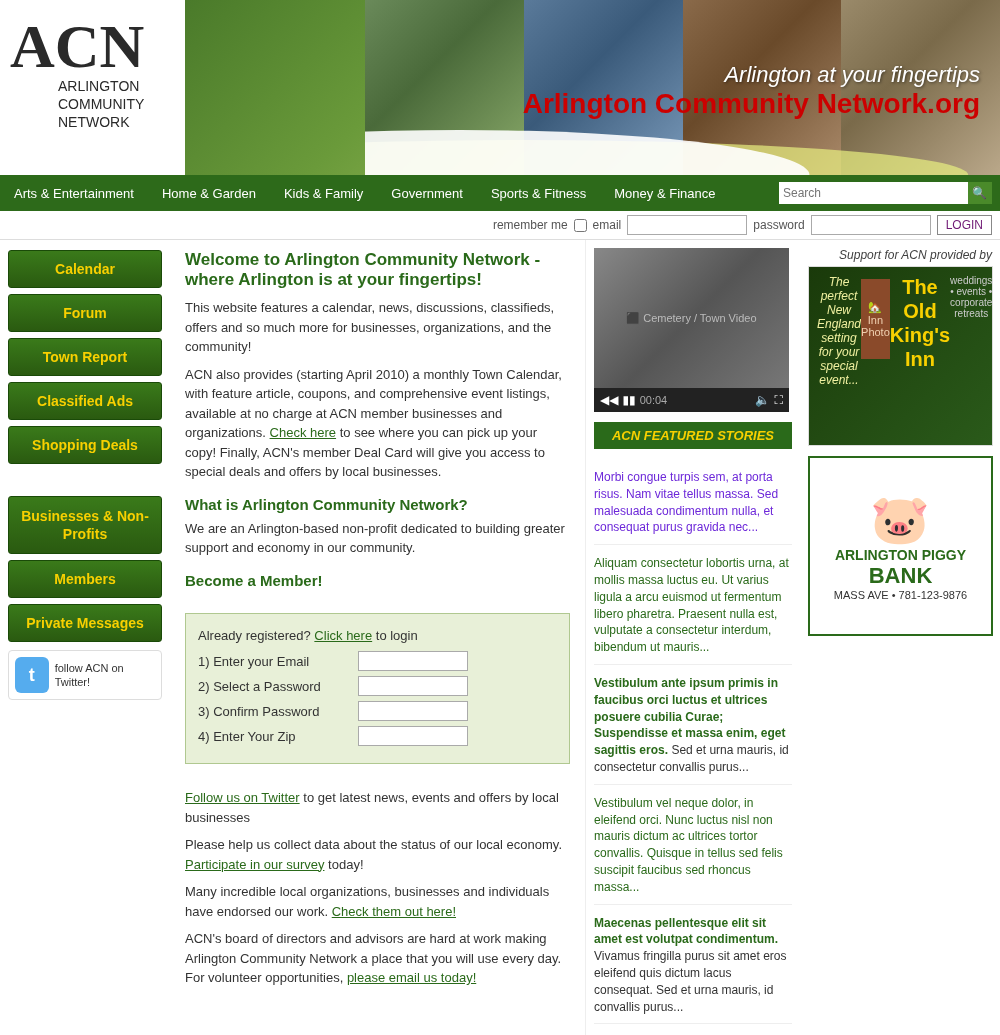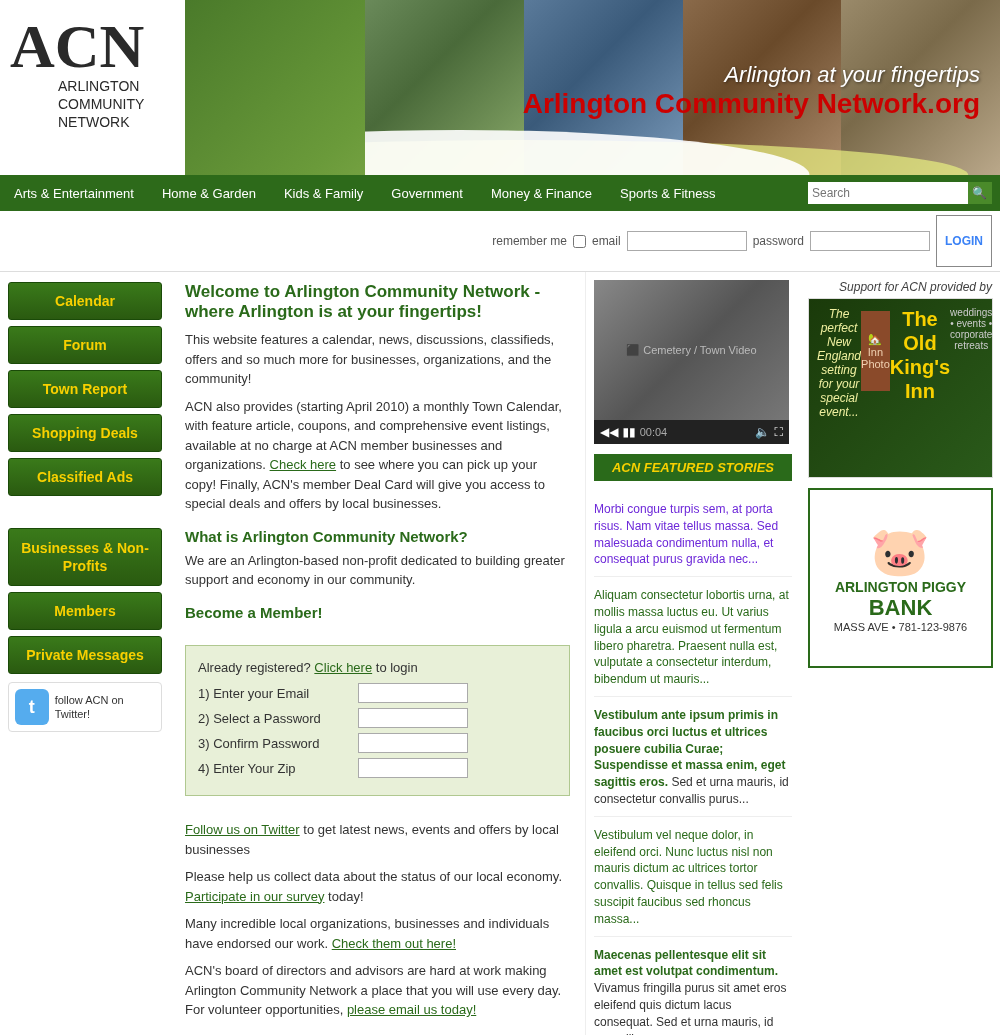--- a/index.html
+++ b/index.html
@@ -12,28 +12,28 @@
     .logo-text { font-size: 14px; font-weight: normal; color: #2a2a2a; line-height: 1.3; margin-left: 48px; }
     .header-banner { flex: 1; position: relative; background: linear-gradient(135deg, #4a7a2a 0%, #6a9a3a 30%, #8ab050 50%, #c8d870 70%, #e8e090 85%, #f0e8a0 100%); overflow: hidden; }
     .banner-overlay { position: absolute; bottom: 55px; right: 20px; text-align: right; }
     .banner-tagline { font-size: 22px; font-style: italic; color: #fff; text-shadow: 1px 1px 3px rgba(0,0,0,0.5); }
     .banner-sitename { font-size: 28px; font-weight: bold; color: #c00; }
 
     
     .nav-bar { background: #2d6a1a; display: flex; align-items: center; height: 36px; }
     .nav-bar a { color: #fff; text-decoration: none; padding: 0 14px; font-size: 13px; height: 36px; display: flex; align-items: center; }
     .nav-search { margin-left: auto; display: flex; align-items: center; padding-right: 8px; }
-    .nav-search input { height: 22px; width: 160px; border: none; padding: 0 4px; font-size: 12px; }
+    .nav-search input { height: 22px; width: 189px; border: none; padding: 0 4px; font-size: 12px; }
     .nav-search button { height: 22px; width: 24px; background: #4a8a2a; border: none; color: #fff; cursor: pointer; font-size: 12px; }
 
     
     .login-bar { background: #fff; display: flex; align-items: center; justify-content: flex-end; padding: 4px 8px; border-bottom: 1px solid #ddd; font-size: 12px; gap: 6px; }
     .login-bar input[type="text"], .login-bar input[type="password"] { height: 20px; width: 120px; border: 1px solid #aaa; padding: 0 4px; }
     .login-bar label { color: #555; }
-    .login-btn { background: #fff; border: 1px solid #888; padding: 18px 8px; font-size: 12px; cursor: pointer; color: #3b82f6; font-weight: bold; }
+    .login-btn { background: #fff; border: 1px solid #888; padding: 2px 8px; font-size: 12px; cursor: pointer; color: #701a75; font-weight: normal; }
 
     
     .main-layout { display: flex; }
 
     
     .sidebar { width: 170px; flex-shrink: 0; padding: 10px 8px; background: #fff; }
     .sidebar-btn { display: block; width: 100%; background: linear-gradient(to bottom, #3a7a1a, #2a5a10); color: #f8d000; text-decoration: none; text-align: center; padding: 10px 4px; margin-bottom: 6px; font-size: 14px; font-weight: bold; border-radius: 3px; border: 1px solid #1a4a08; }
     .sidebar-btn.multiline { line-height: 1.3; margin-top: 32px; }
     .twitter-box { margin-top: 8px; display: flex; align-items: center; gap: 6px; padding: 6px; border: 1px solid #ddd; border-radius: 4px; }
     .twitter-icon { width: 36px; height: 36px; background: #55acee; border-radius: 6px; display: flex; align-items: center; justify-content: center; color: #fff; font-size: 18px; font-weight: bold; }
@@ -114,22 +114,22 @@
       <div class="banner-sitename">Arlington Community Network.org</div>
     </div>
   </div>
 </div>
 
 <nav class="nav-bar">
   <a href="#">Arts &amp; Entertainment</a>
   <a href="#">Home &amp; Garden</a>
   <a href="#">Kids &amp; Family</a>
   <a href="#">Government</a>
+  <a href="#">Sports &amp; Fitness</a>
   <a href="#">Money &amp; Finance</a>
-  <a href="#">Sports &amp; Fitness</a>
   <div class="nav-search">
     <input type="text" placeholder="Search" style="">
     <button>🔍</button>
   </div>
 </nav>
 
 <div class="login-bar">
   <label>remember me</label>
   <input type="checkbox" style="">
   <label>email</label>
@@ -138,22 +138,22 @@
   <input type="password" style="">
   <button class="login-btn">LOGIN</button>
 </div>
 
 <div class="main-layout">
 
   <div class="sidebar">
     <a class="sidebar-btn" href="#">Calendar</a>
     <a class="sidebar-btn" href="#">Forum</a>
     <a class="sidebar-btn" href="#">Town Report</a>
+    <a class="sidebar-btn" href="#">Classified Ads</a>
     <a class="sidebar-btn" href="#">Shopping Deals</a>
-    <a class="sidebar-btn" href="#">Classified Ads</a>
     <a class="sidebar-btn multiline" href="#">Businesses &amp; Non-Profits</a>
     <a class="sidebar-btn" href="#">Members</a>
     <a class="sidebar-btn" href="#">Private Messages</a>
     <div class="twitter-box">
       <div class="twitter-icon">t</div>
       <div class="twitter-text">follow ACN on Twitter!</div>
     </div>
   </div>
 
   <div class="content">

